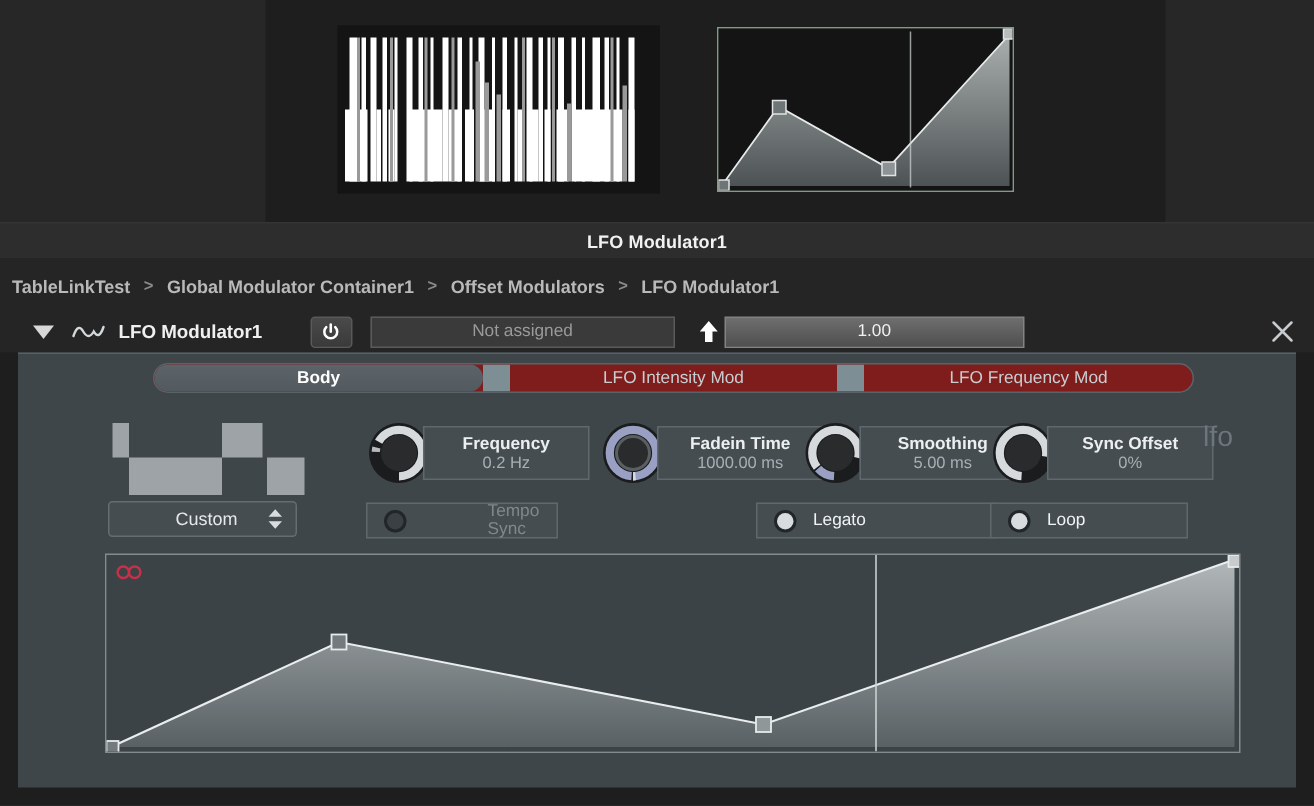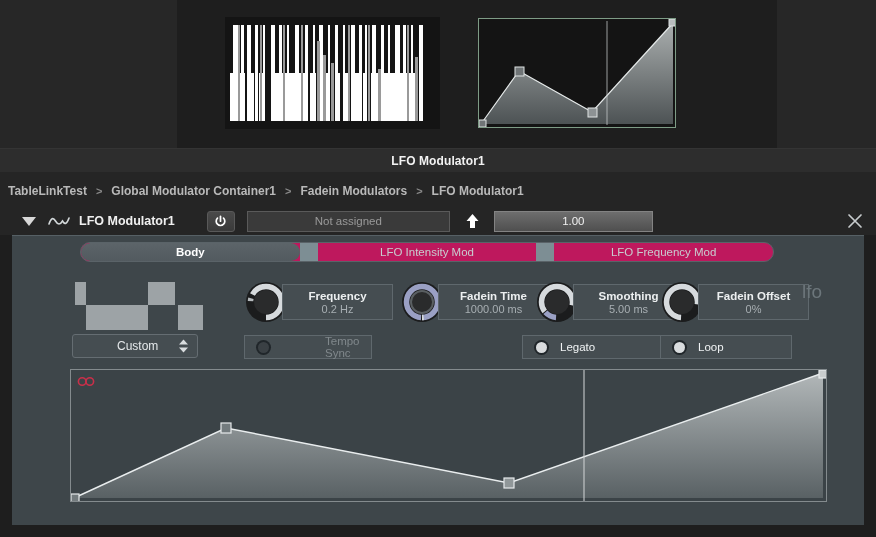--- a/index.html
+++ b/index.html
@@ -86,43 +86,43 @@
     background: #3a3a3a; border: 1px solid #5a5a5a;
     display: flex; align-items: center; justify-content: center;
     cursor: pointer;
   }
   #assign-field span { color: #9a9a9a; font-size: 11.5px; }
   #up-arrow-btn {
     margin-left: 13px; width: 20px; height: 20px;
     display: flex; align-items: center; justify-content: center; cursor: pointer;
   }
   #amount-slider {
-    margin-left: 11px; width: 159px; height: 21px;
+    width: 200px; height: 21px;
     background: linear-gradient(#6e6e6e, #4f4f4f);
     border: 1px solid #838383;
     display: flex; align-items: center; justify-content: center;
     cursor: pointer;
   }
   #amount-slider span { color: #f0f0f0; font-size: 11.5px; }
   #close-x {
     position: absolute; right: 10px; width: 22px; height: 22px;
     display: flex; align-items: center; justify-content: center; cursor: pointer;
   }
 
   
   #body-panel {
     position: absolute; left: 12px; top: 235px; width: 852px; height: 290px;
     background: #3e464a;
     border-top: 1px solid #566065;
   }
 
   
   #tabstrip {
-    position: absolute; left: 68px; top: 6px; width: 694px; height: 20px;
-    background: #be185d;
+    position: absolute; left: 90px; top: 6px; width: 694px; height: 20px;
+    background: #7f1d1d;
     border: 1px solid #5a6368; border-radius: 10px;
     display: flex; align-items: stretch; overflow: hidden;
   }
   .tab {
     flex: 1 1 0; display: flex; align-items: center; justify-content: center;
     font-size: 11.5px; color: #c8cdd0; cursor: pointer; position: relative;
   }
   .tab.active {
     background: linear-gradient(#5c6469, #525a5f);
     color: #ffffff; font-weight: bold;
@@ -294,21 +294,21 @@
 
 <div id="titlebar">
   <span class="title">LFO Modulator1</span>
 </div>
 
 <div id="breadcrumb">
   <span class="crumb">TableLinkTest</span>
   <span class="sep">&gt;</span>
   <span class="crumb">Global Modulator Container1</span>
   <span class="sep">&gt;</span>
-  <span class="crumb">Fadein Modulators</span>
+  <span class="crumb">Offset Modulators</span>
   <span class="sep">&gt;</span>
   <span class="crumb">LFO Modulator1</span>
 </div>
 
 <div id="mod-header">
   <div class="disclosure-tri"></div>
 
   <svg class="lfo-glyph" viewBox="0 0 22 14">
     <path d="M1 10 Q4 1 7.5 7 T14.5 7 Q18 13 21 4" fill="none" stroke="#d3d8da" stroke-width="1.6" stroke-linecap="round"></path>
   </svg>
@@ -421,32 +421,32 @@
     </div>
   </div>
 
   <div class="knob-group" style="left:648px;">
     <svg class="knob" viewBox="0 0 44 44">
       <circle cx="22" cy="22" r="20" fill="#1b1c1d"></circle>
       <circle cx="22" cy="22" r="15.5" fill="none" stroke="#d6dadd" stroke-width="5.5" stroke-dasharray="74 200" stroke-dashoffset="-1" transform="rotate(90 22 22)"></circle>
       <circle cx="22" cy="22" r="12" fill="#2a2b2c"></circle>
     </svg>
     <div class="knob-readout">
-      <span class="k-name">Fadein Offset</span>
+      <span class="k-name">Sync Offset</span>
       <span class="k-val">0%</span>
     </div>
   </div>
 
   <div id="lfo-watermark">lfo</div>
 
   <div class="toggle-btn off" style="left:232px; width:128px;gap:43px;">
     <span class="dot"></span>
     <span class="lbl">Tempo Sync</span>
   </div>
-  <div class="toggle-btn on" style="left:510px; width:160px;">
+  <div class="toggle-btn on" style="left:492px; width:160px;">
     <span class="dot"></span>
     <span class="lbl">Legato</span>
   </div>
   <div class="toggle-btn on" style="left:648px; width:132px;">
     <span class="dot"></span>
     <span class="lbl">Loop</span>
   </div>
 
   <div id="wave-editor">
     <svg width="755" height="131" viewBox="0 0 755 131">

